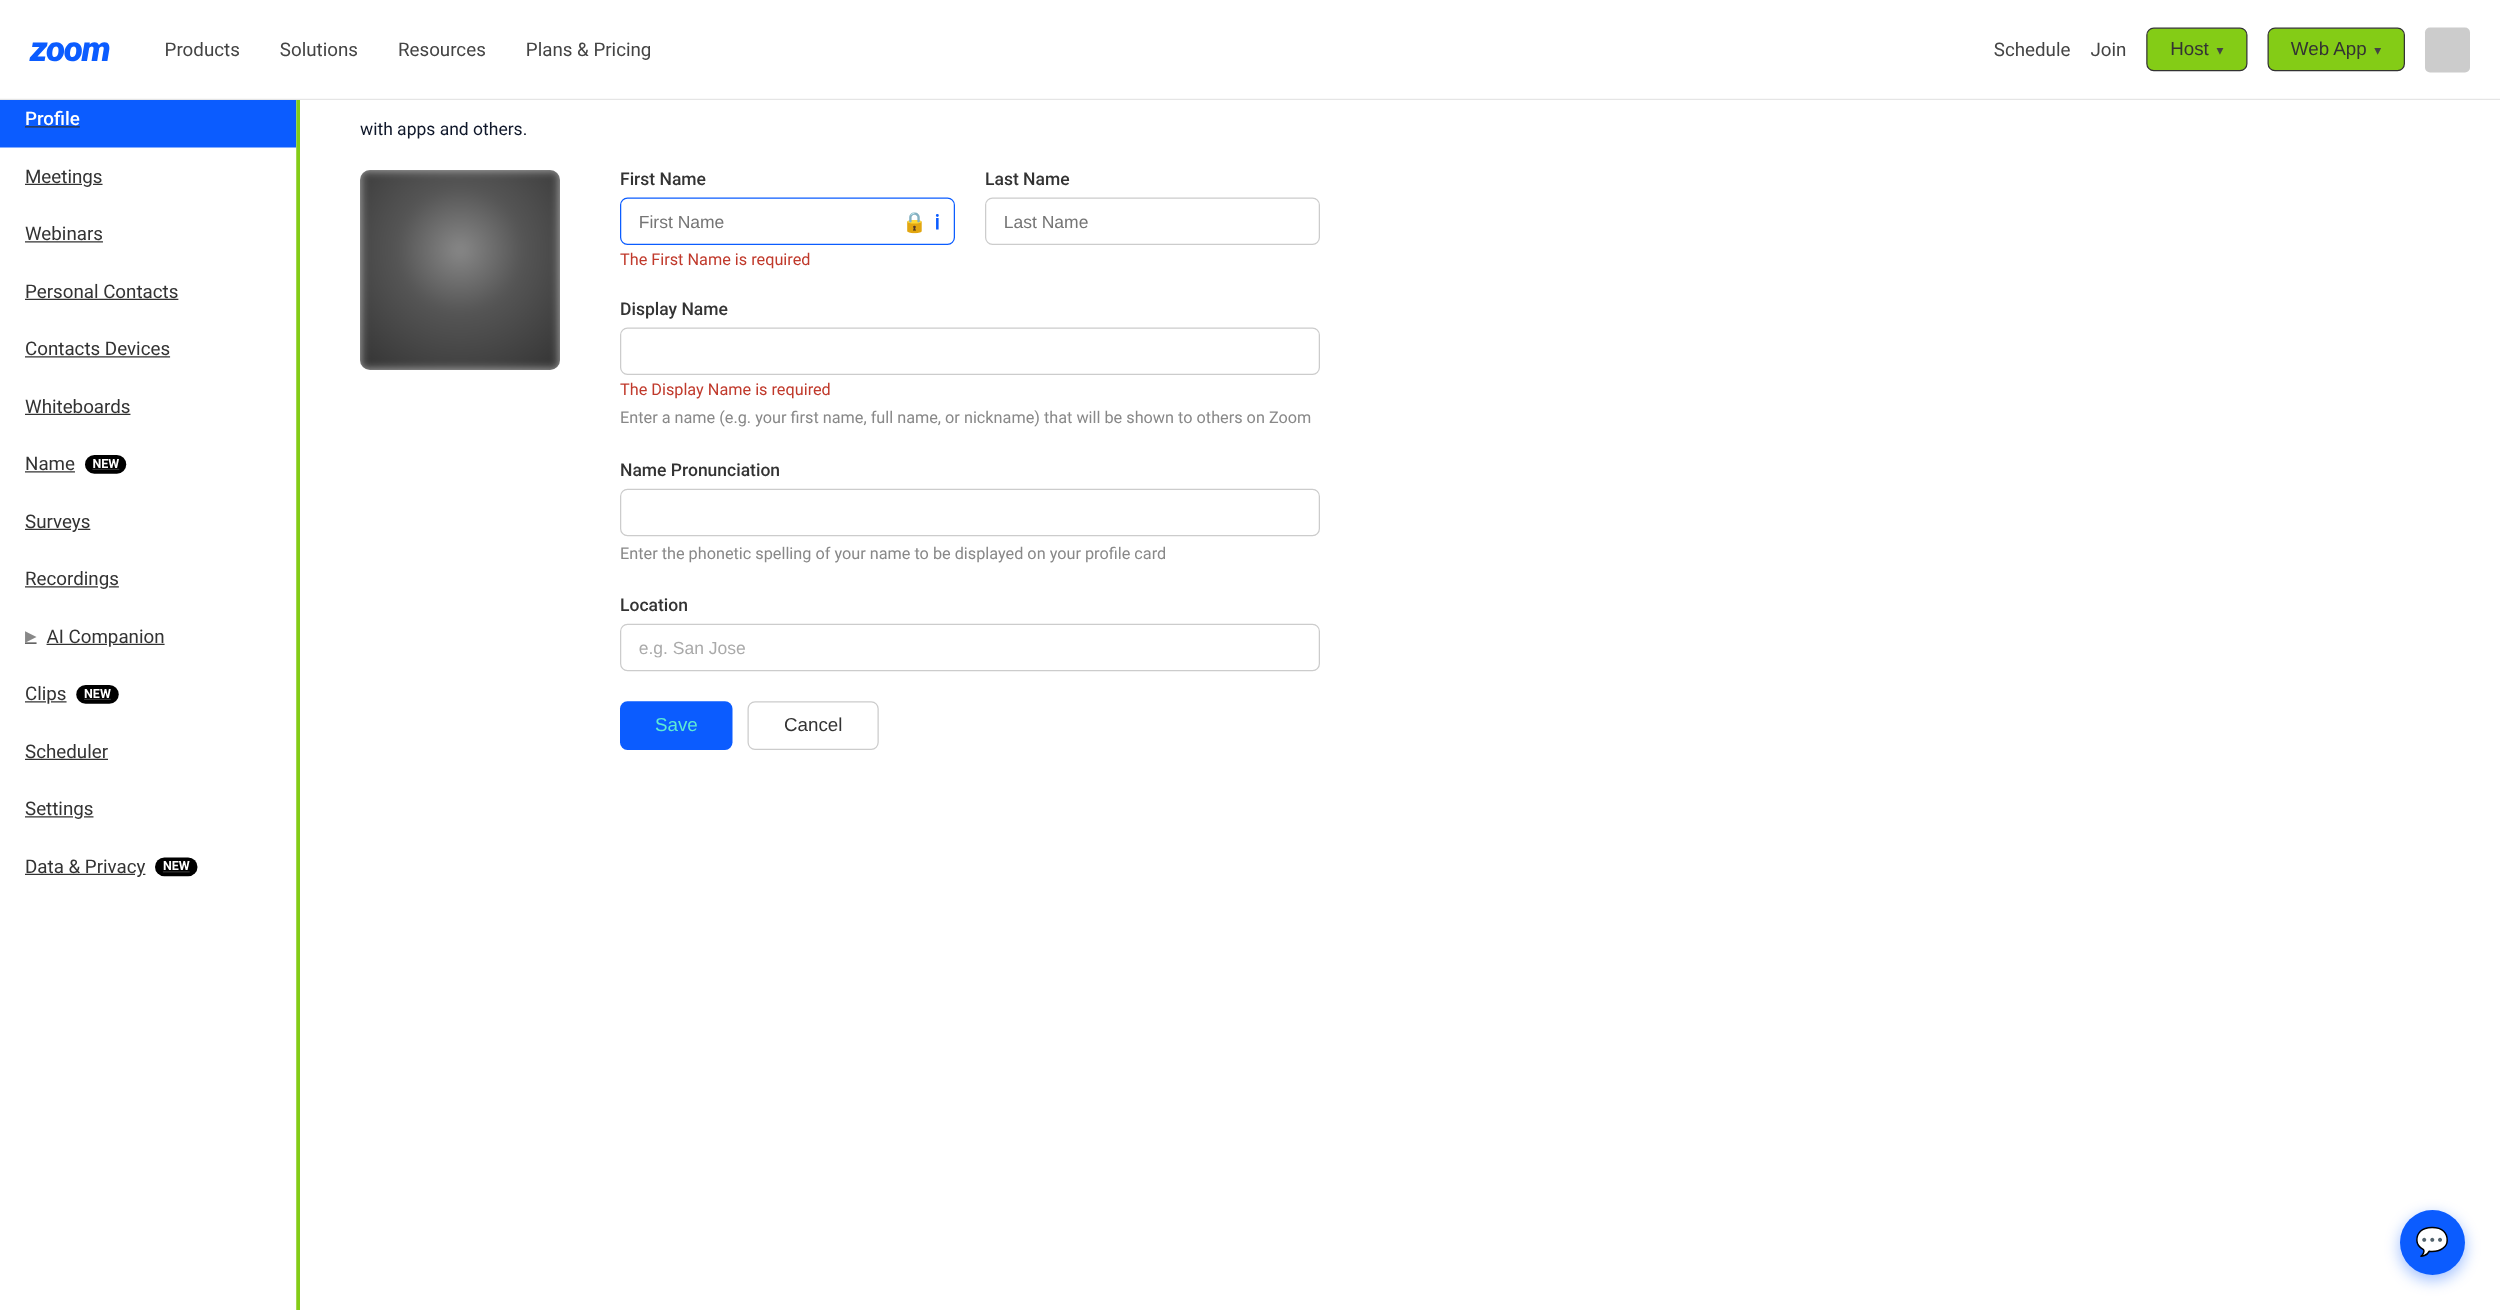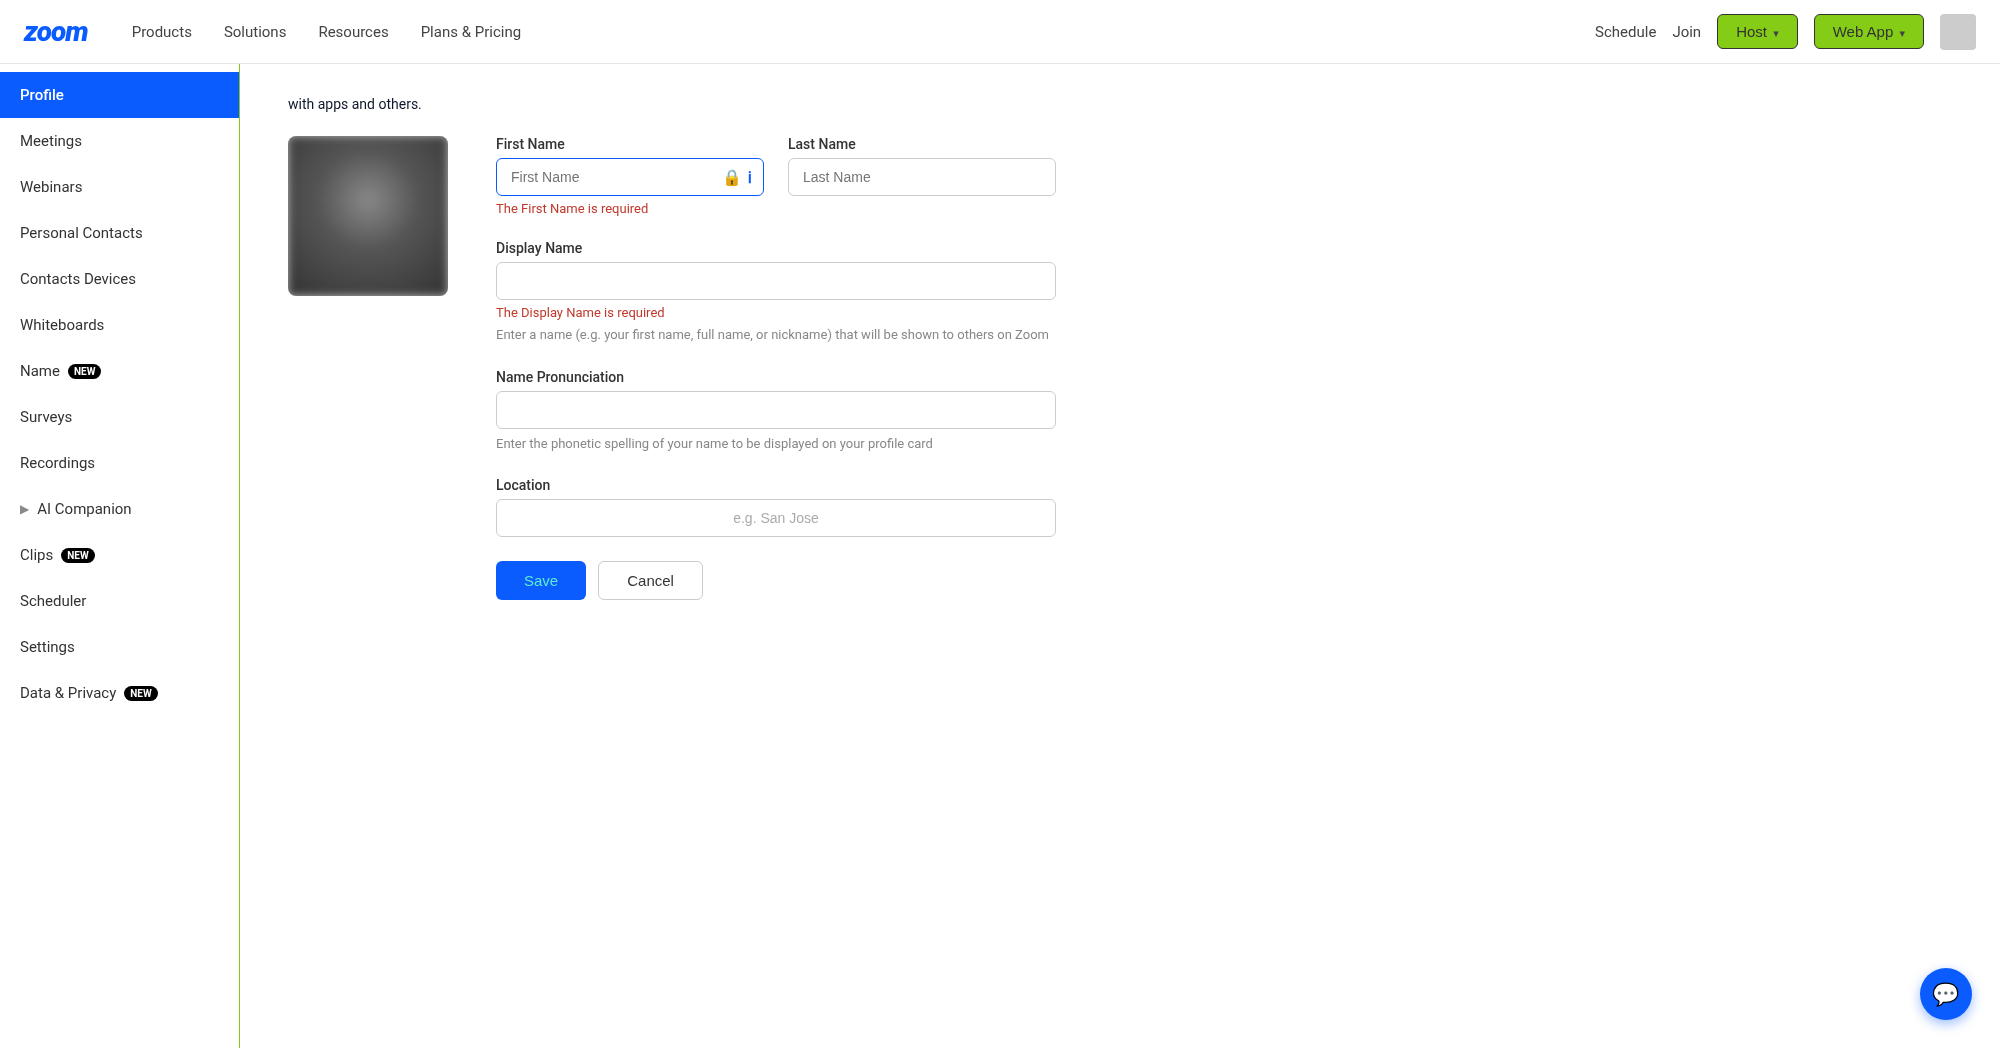--- a/index.html
+++ b/index.html
@@ -2,21 +2,21 @@
 <html><head>
   <meta charset="utf-8">
   <style>
     * { box-sizing: border-box; margin: 0; padding: 0; }
     body { font-family: -apple-system, BlinkMacSystemFont, 'Segoe UI', Roboto, sans-serif; background: #fff; color: #333; height: 1048px; overflow: hidden; }
 
     
     .top-nav {
       display: flex;
       align-items: center;
-      height: 64px;
+      height: 80px;
       padding: 0 24px;
       border-bottom: 1px solid #e5e5e5;
       background: #fff;
       position: fixed;
       top: 0; left: 0; right: 0;
       z-index: 100;
     }
     .logo {
       font-size: 28px;
       font-weight: 900;
@@ -75,23 +75,24 @@
       display: flex;
       margin-top: 64px;
       height: calc(1048px - 64px);
     }
 
     
     .sidebar {
       width: 240px;
       min-width: 240px;
       background: #fff;
-      border-right: 1px solid #84cc16;
+      border-right: 3px solid #84cc16;
       overflow-y: auto;
       padding: 8px 0;
+      text-decoration: underline;
     }
     .sidebar-item {
       display: flex;
       align-items: center;
       padding: 14px 20px;
       font-size: 15px;
       color: #333;
       cursor: pointer;
       position: relative;
     }
@@ -385,21 +386,21 @@
         </div>
 
         <div class="field-group">
           <div class="field-label">Name Pronunciation</div>
           <input class="field-input" type="text" style="width: 100%;">
           <div class="hint-text">Enter the phonetic spelling of your name to be displayed on your profile card</div>
         </div>
 
         <div class="field-group">
           <div class="field-label">Location</div>
-          <input class="field-input location-input" type="text" style="width: 100%; text-align: center;" placeholder="e.g. San Jose">
+          <input class="field-input location-input" type="text" style="width: 100%;" placeholder="e.g. San Jose">
         </div>
 
         <div class="btn-row">
           <button class="btn-save">Save</button>
           <button class="btn-cancel">Cancel</button>
         </div>
 
       </div>
     </div>
   </main>

